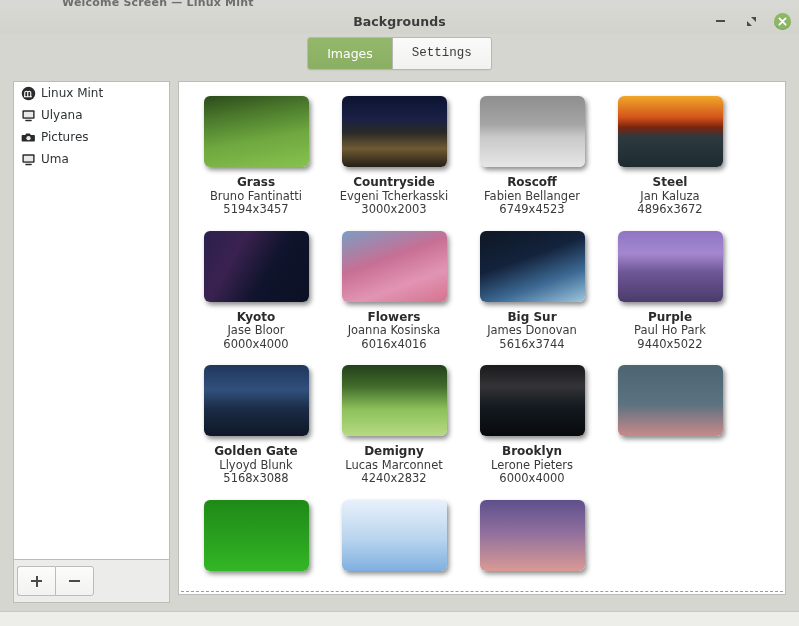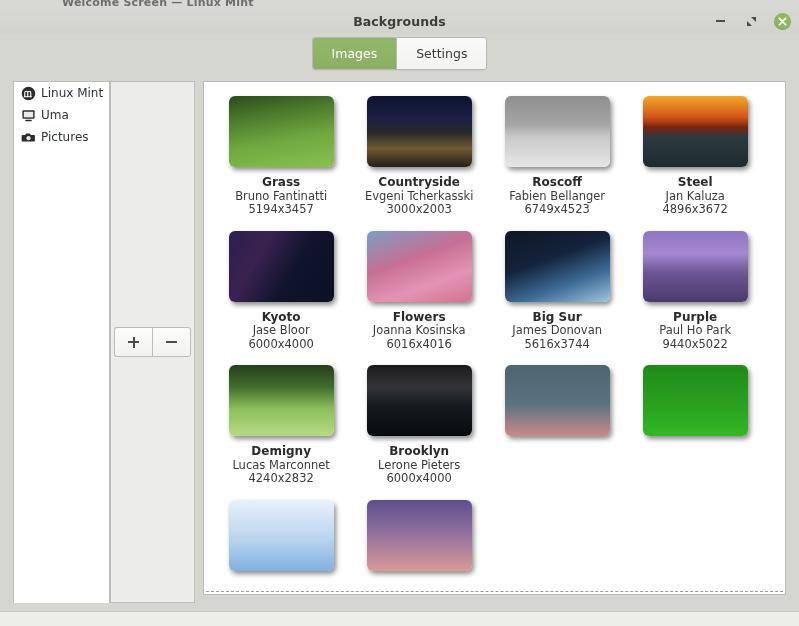--- a/index.html
+++ b/index.html
@@ -133,39 +133,40 @@
   .tab {
     padding: 0 19px;
     height: 35px;
     line-height: 31px;
     font-size: 12.5px;
     color: #3b3b3b;
     background: linear-gradient(to bottom, #fafafa 0%, #f1f1ef 100%);
     cursor: default;
     border-right: 1px solid #b8b8b2;
   }
-  .tab:last-child { border-right: none; }
+  .tab:last-child { border-right: none; font-family: Liberation Mono, monospace; }
   .tab.active {
     background: linear-gradient(to bottom, #93b86b 0%, #89ae61 100%);
     color: #ffffff;
   }
 
   
   .body-area {
     flex: 1 1 auto;
     display: flex;
     padding: 4px 13px 0 13px;
     gap: 8px;
     min-height: 0;
   }
 
   
   .sidebar {
     flex: 0 0 157px;
     display: flex;
+    flex-direction: column;
     min-height: 0;
     padding-bottom: 8px;
   }
   .sidebar-list {
     flex: 1 1 auto;
     background: #ffffff;
     border: 1px solid #bcbcb8;
     border-bottom: none;
     overflow: hidden;
     min-height: 0;
@@ -341,43 +342,53 @@
         <div class="side-item">
           <span class="side-icon">
             <svg width="15" height="15" viewBox="0 0 16 16">
               <circle cx="8" cy="8" r="7.2" fill="#2b2b2b"></circle>
               <path d="M4 10.8 V7.2 a1.6 1.6 0 0 1 3.2 0 v3.6 M7.2 7.2 a1.6 1.6 0 0 1 3.2 0 v3.6 M3.2 11.4 h8.4" stroke="#ffffff" stroke-width="1.2" fill="none"></path>
             </svg>
           </span>
           <span>Linux Mint</span>
         </div>
 
-
+        <div class="side-item">
+          <span class="side-icon">
+            <svg width="15" height="15" viewBox="0 0 16 16">
+              <rect x="1.5" y="2.5" width="13" height="9" rx="1" fill="#2b2b2b"></rect>
+              <rect x="3" y="4" width="10" height="6" fill="#e9e9e9"></rect>
+              <rect x="4.5" y="12.4" width="7" height="1.6" rx=".6" fill="#2b2b2b"></rect>
+            </svg>
+          </span>
+          <span>Ulyana</span>
+        </div>
+
+
+        <div class="side-item">
+          <span class="side-icon">
+            <svg width="15" height="15" viewBox="0 0 16 16">
+              <path d="M1.5 5.2 h3 l1-1.4 h4 l1 1.4 h3.5 a.8.8 0 0 1 .8.8 v5.4 a.8.8 0 0 1 -.8.8 h-12.5 a.8.8 0 0 1 -.8-.8 v-5.4 a.8.8 0 0 1 .8-.8 z" fill="#2b2b2b"></path>
+              <circle cx="8" cy="8.7" r="2.3" fill="#e9e9e9"></circle>
+            </svg>
+          </span>
+          <span>Pictures</span>
+        </div>
 
         <div class="side-item">
           <span class="side-icon">
             <svg width="15" height="15" viewBox="0 0 16 16">
               <rect x="1.5" y="2.5" width="13" height="9" rx="1" fill="#2b2b2b"></rect>
               <rect x="3" y="4" width="10" height="6" fill="#e9e9e9"></rect>
               <rect x="4.5" y="12.4" width="7" height="1.6" rx=".6" fill="#2b2b2b"></rect>
             </svg>
           </span>
           <span>Uma</span>
         </div>
 
-        <div class="side-item">
-          <span class="side-icon">
-            <svg width="15" height="15" viewBox="0 0 16 16">
-              <path d="M1.5 5.2 h3 l1-1.4 h4 l1 1.4 h3.5 a.8.8 0 0 1 .8.8 v5.4 a.8.8 0 0 1 -.8.8 h-12.5 a.8.8 0 0 1 -.8-.8 v-5.4 a.8.8 0 0 1 .8-.8 z" fill="#2b2b2b"></path>
-              <circle cx="8" cy="8.7" r="2.3" fill="#e9e9e9"></circle>
-            </svg>
-          </span>
-          <span>Pictures</span>
-        </div>
-
       </div>
 
       <div class="sidebar-toolbar">
         <div class="tool-btn first">
           <span class="plus-glyph"></span>
         </div>
         <div class="tool-btn second">
           <span class="minus-glyph"></span>
         </div>
       </div>
@@ -460,20 +471,30 @@
               <div class="thumb" style="background: linear-gradient(rgb(143, 118, 196) 0%, rgb(164, 135, 207) 32%, rgb(110, 87, 150) 58%, rgb(74, 59, 107) 100%);"></div>
             </div>
             <div class="caption">
               <span class="cap-title">Purple</span>
               <span class="cap-author">Paul Ho Park</span>
               <span class="cap-size">9440x5022</span>
             </div>
           </div>
           <div class="cell">
             <div class="thumb-wrap">
+              <div class="thumb" style="background: linear-gradient(rgb(32, 55, 92) 0%, rgb(49, 80, 124) 35%, rgb(27, 43, 70) 62%, rgb(14, 23, 38) 100%);"></div>
+            </div>
+            <div class="caption">
+              <span class="cap-title">Golden Gate</span>
+              <span class="cap-author">Llyoyd Blunk</span>
+              <span class="cap-size">5168x3088</span>
+            </div>
+          </div>
+          <div class="cell">
+            <div class="thumb-wrap">
               <div class="thumb" style="background: linear-gradient(rgb(36, 64, 28) 0%, rgb(65, 107, 42) 30%, rgb(140, 192, 90) 62%, rgb(183, 218, 132) 100%);"></div>
             </div>
             <div class="caption">
               <span class="cap-title">Demigny</span>
               <span class="cap-author">Lucas Marconnet</span>
               <span class="cap-size">4240x2832</span>
             </div>
           </div>
           <div class="cell">
             <div class="thumb-wrap">

